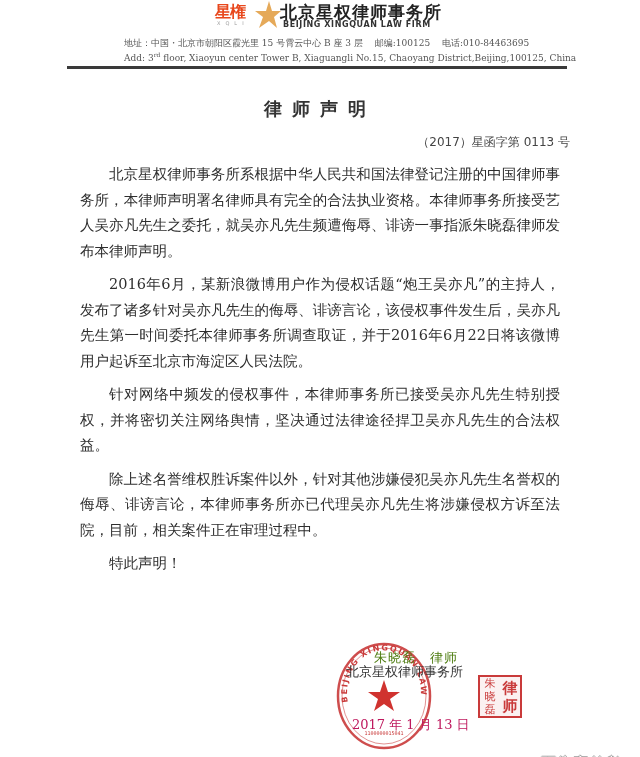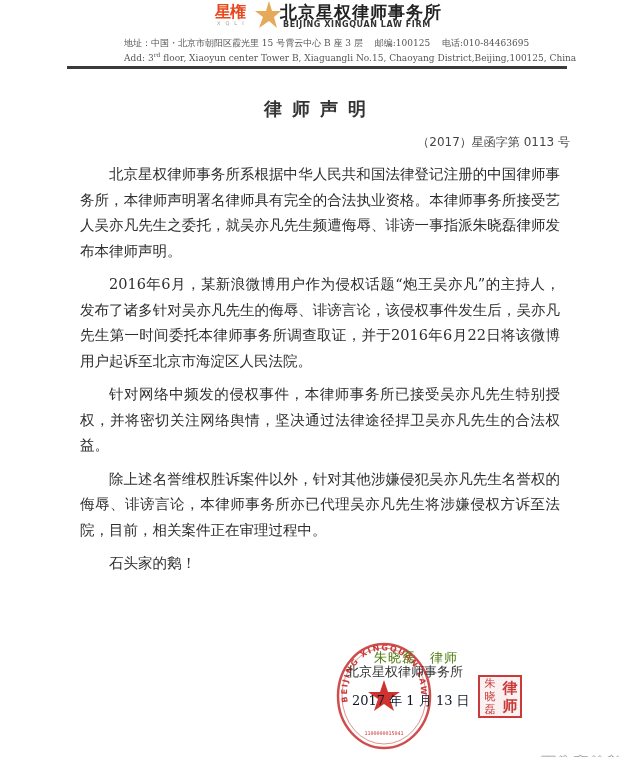--- a/index.html
+++ b/index.html
@@ -56,21 +56,21 @@
     font-size: 14.5px; line-height: 25.5px; color: #2e2e2e;
   }
   .body-text p { margin: 0 16px 8px 0; text-indent: 2em; text-align: justify; }
 
   
   .seal-circle {
     left: 336px; top: 642px; width: 96px; height: 108px;
   }
   .sig-firm { left: 346px; top: 663px; font-size: 13px; color: #333; white-space: nowrap; }
   .sig-lawyer { left: 374px; top: 649px; font-size: 13px; color: #4d7c0f; white-space: nowrap; letter-spacing: 1px; font-family: Liberation Mono, monospace; }
-  .sig-date { left: 352px; top: 692px; font-size: 13px; color: #0f172a; white-space: nowrap; }
+  .sig-date { left: 352px; top: 716px; font-size: 13px; color: #be185d; white-space: nowrap; }
   .square-seal {
     left: 478px; top: 675px; width: 44px; height: 43px;
     border: 2px solid #c93a3a; box-sizing: border-box;
     display: grid; grid-template-columns: 1fr 1fr; color: #c93a3a;
     font-size: 11px; line-height: 13px; font-family: "DejaVu Sans", sans-serif;
     background: rgba(240,200,200,0.25);
   }
   .sq-col { display: flex; flex-direction: column; align-items: center; justify-content: center; }
   .sq-col.big { font-size: 15px; line-height: 18px; font-weight: bold; }
 
@@ -98,21 +98,21 @@
 <div class="abs rule"></div>
 
 <div class="abs title">律师声明</div>
 <div class="abs docno">（2017）星函字第 0113 号</div>
 
 <div class="abs body-text">
   <p>北京星权律师事务所系根据中华人民共和国法律登记注册的中国律师事务所，本律师声明署名律师具有完全的合法执业资格。本律师事务所接受艺人吴亦凡先生之委托，就吴亦凡先生频遭侮辱、诽谤一事指派朱晓磊律师发布本律师声明。</p>
   <p>2016年6月，某新浪微博用户作为侵权话题“炮王吴亦凡”的主持人，发布了诸多针对吴亦凡先生的侮辱、诽谤言论，该侵权事件发生后，吴亦凡先生第一时间委托本律师事务所调查取证，并于2016年6月22日将该微博用户起诉至北京市海淀区人民法院。</p>
   <p>针对网络中频发的侵权事件，本律师事务所已接受吴亦凡先生特别授权，并将密切关注网络舆情，坚决通过法律途径捍卫吴亦凡先生的合法权益。</p>
   <p>除上述名誉维权胜诉案件以外，针对其他涉嫌侵犯吴亦凡先生名誉权的侮辱、诽谤言论，本律师事务所亦已代理吴亦凡先生将涉嫌侵权方诉至法院，目前，相关案件正在审理过程中。</p>
-  <p>石头家的鹅！</p>
+  <p>特此声明！</p>
 </div>
 
 <svg class="abs seal-circle" viewBox="0 0 96 108">
   <ellipse cx="48" cy="54" rx="46" ry="52" fill="none" stroke="#c93a3a" stroke-width="2.5" opacity="0.9"></ellipse>
   <ellipse cx="48" cy="54" rx="42" ry="48" fill="none" stroke="#c93a3a" stroke-width="0.8" opacity="0.7"></ellipse>
   <path id="ringpath" d="M 12 60 A 37 42 0 1 1 84 60" fill="none"></path>
   <text font-size="8" font-weight="bold" fill="#c93a3a" font-family="DejaVu Sans, sans-serif" letter-spacing="1.5">
     <textPath href="#ringpath">BEIJING XINGQUAN LAW FIRM</textPath>
   </text>
   <polygon points="48,38 52,50 64,50 54,57 58,69 48,62 38,69 42,57 32,50 44,50" fill="#d0332f"></polygon>

